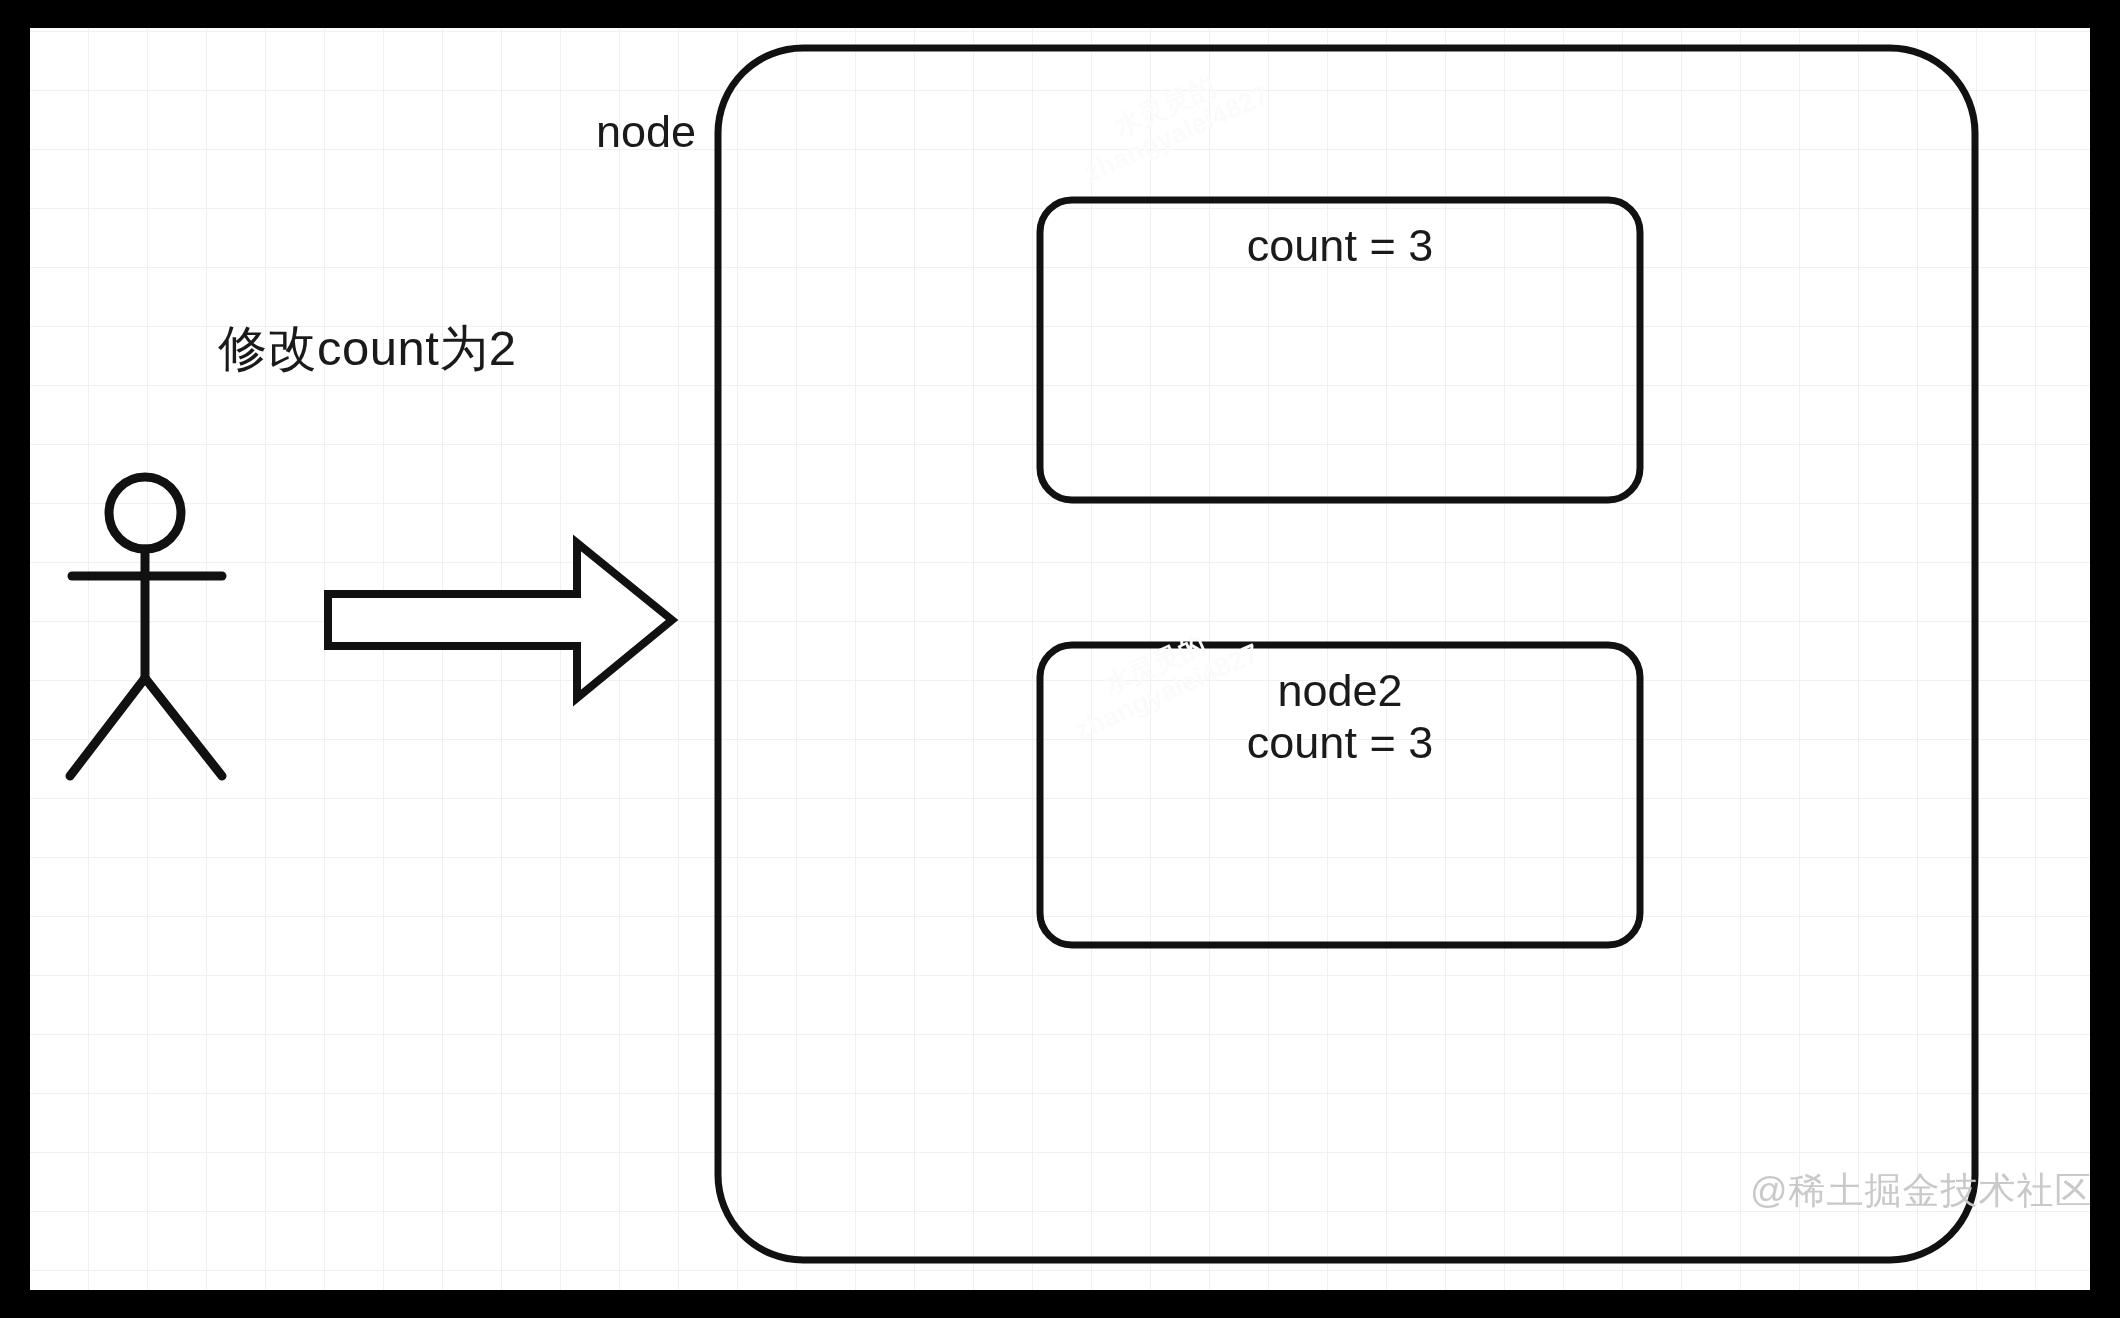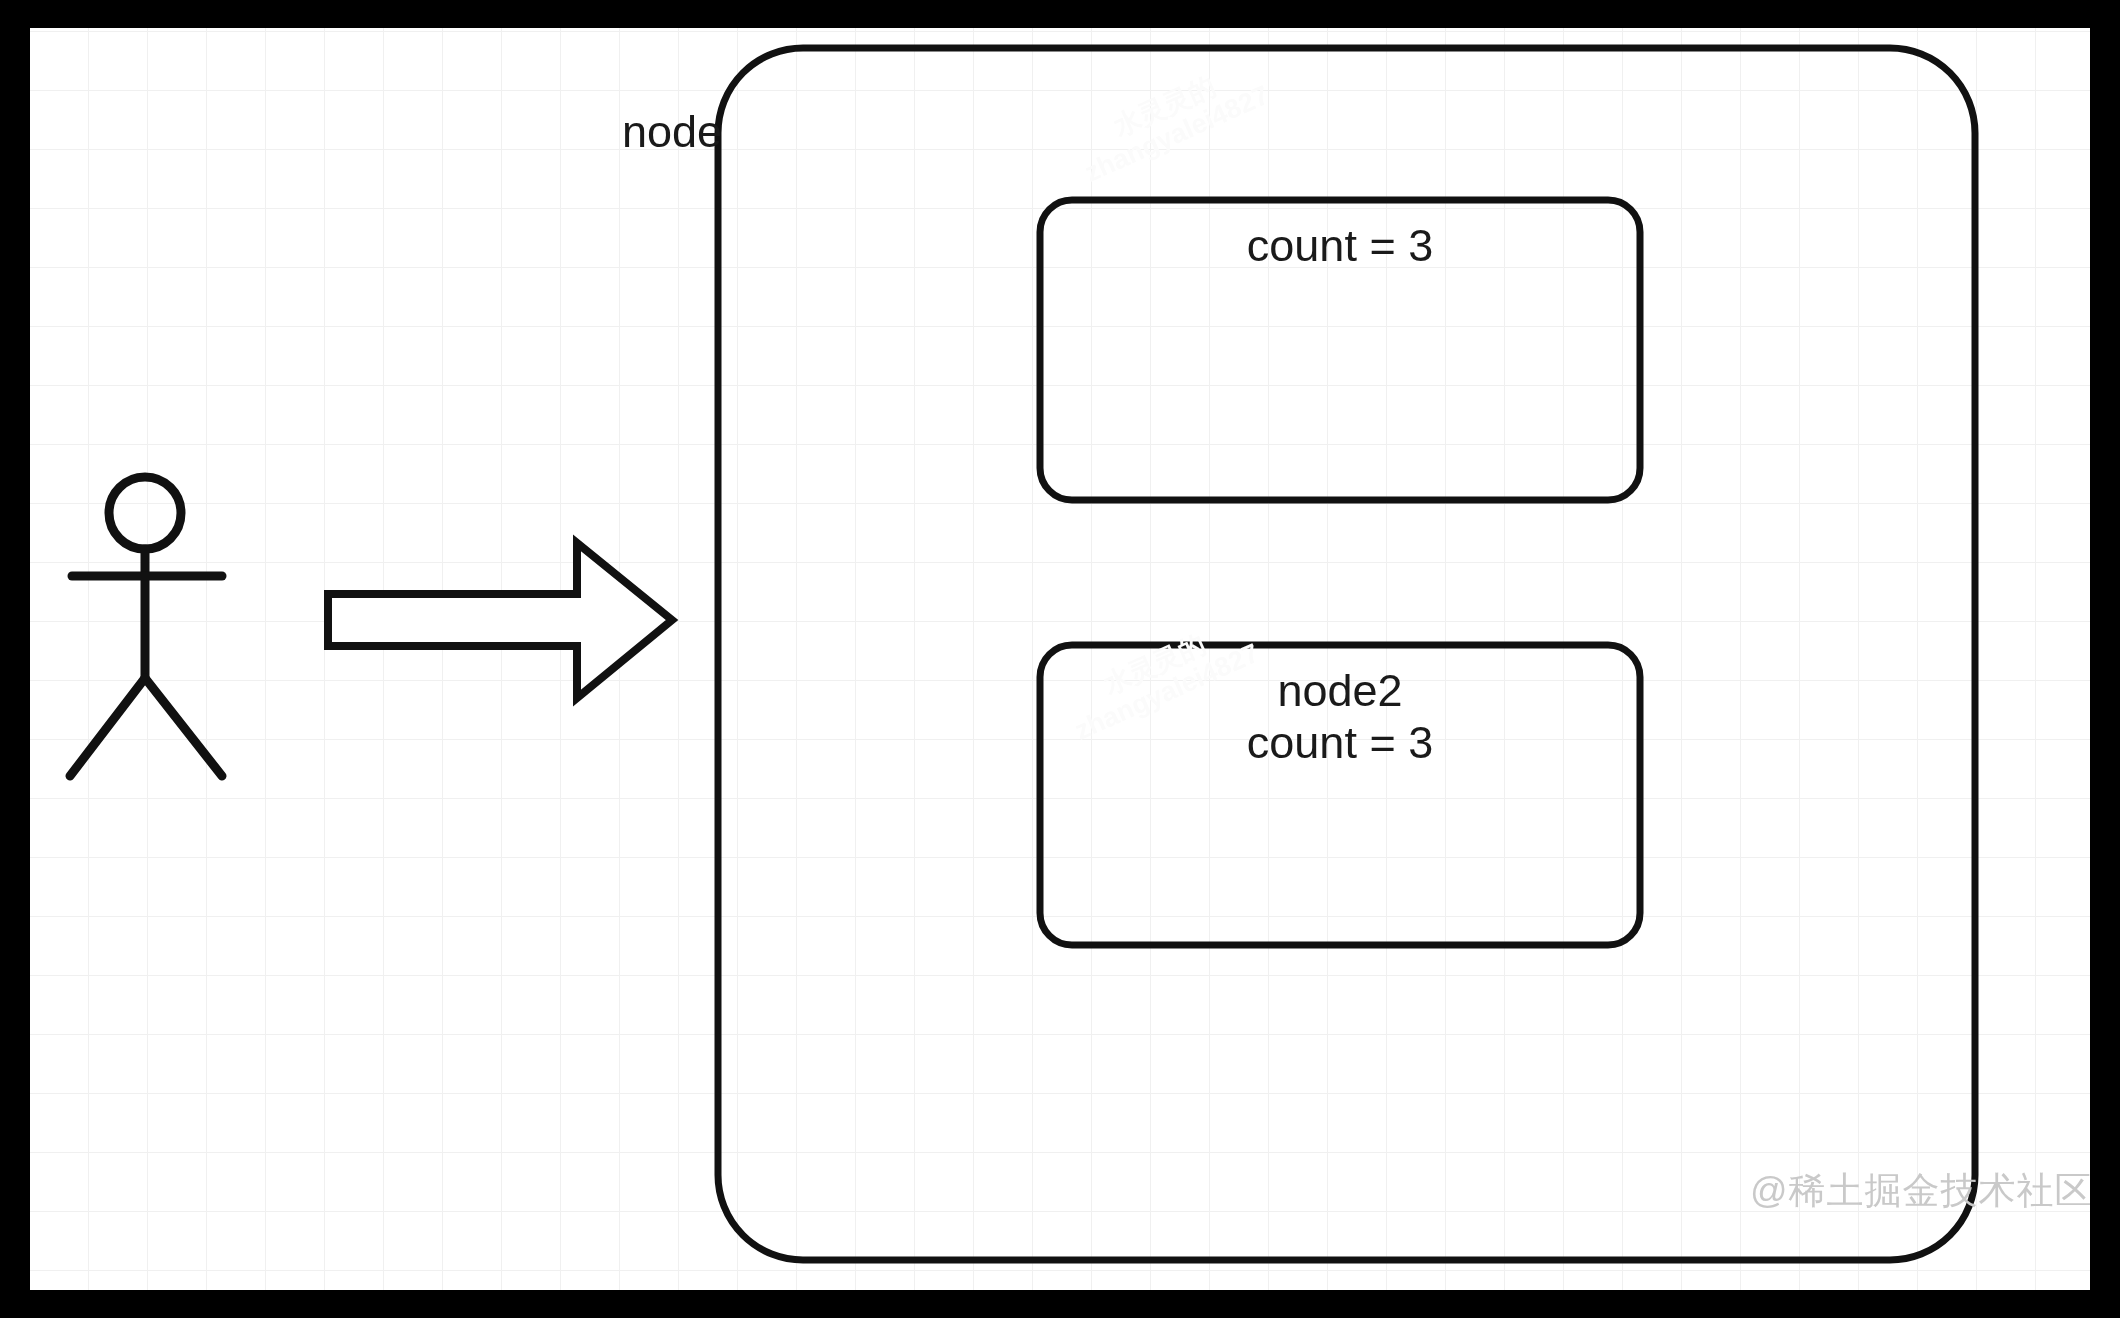--- a/index.html
+++ b/index.html
@@ -59,21 +59,21 @@
   }
 
   #action-label {
     left: 188px;
     top: 296px;
     font-size: 49px;
     letter-spacing: 0.5px;
   }
 
   #container-label {
-    left: 592px;
+    left: 566px;
     top: 81px;
     font-size: 45px;
     text-align: center;
   }
 
   .node-box-text {
     position: absolute;
     width: 600px;
     text-align: center;
     color: #1a1a1a;
@@ -140,20 +140,21 @@
 
     <div class="diag-watermark" id="diag-watermark-1">
       <span class="diag-line">水灵灵的</span>
       <span class="diag-line">zhangyalei4827</span>
     </div>
     <div class="diag-watermark" id="diag-watermark-2">
       <span class="diag-line">水灵灵的</span>
       <span class="diag-line">zhangyalei4827</span>
     </div>
 
+    <div class="txt" id="action-label">修改count为2</div>
 
     <div class="txt" id="container-label">node</div>
 
     <div class="node-box-text" id="node1-text">
       <span class="node-line">count = 3</span>
     </div>
 
     <div class="node-box-text" id="node2-text">
       <span class="node-line">node2</span>
       <span class="node-line">count = 3</span>

